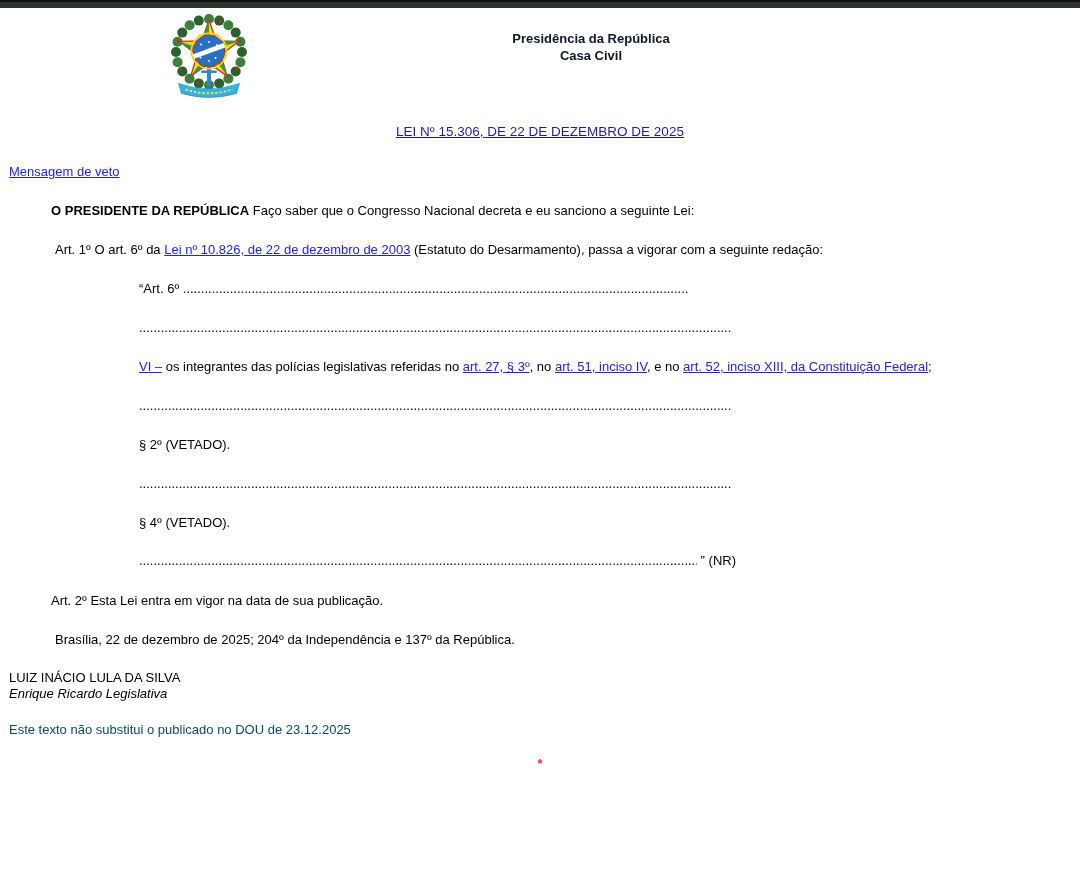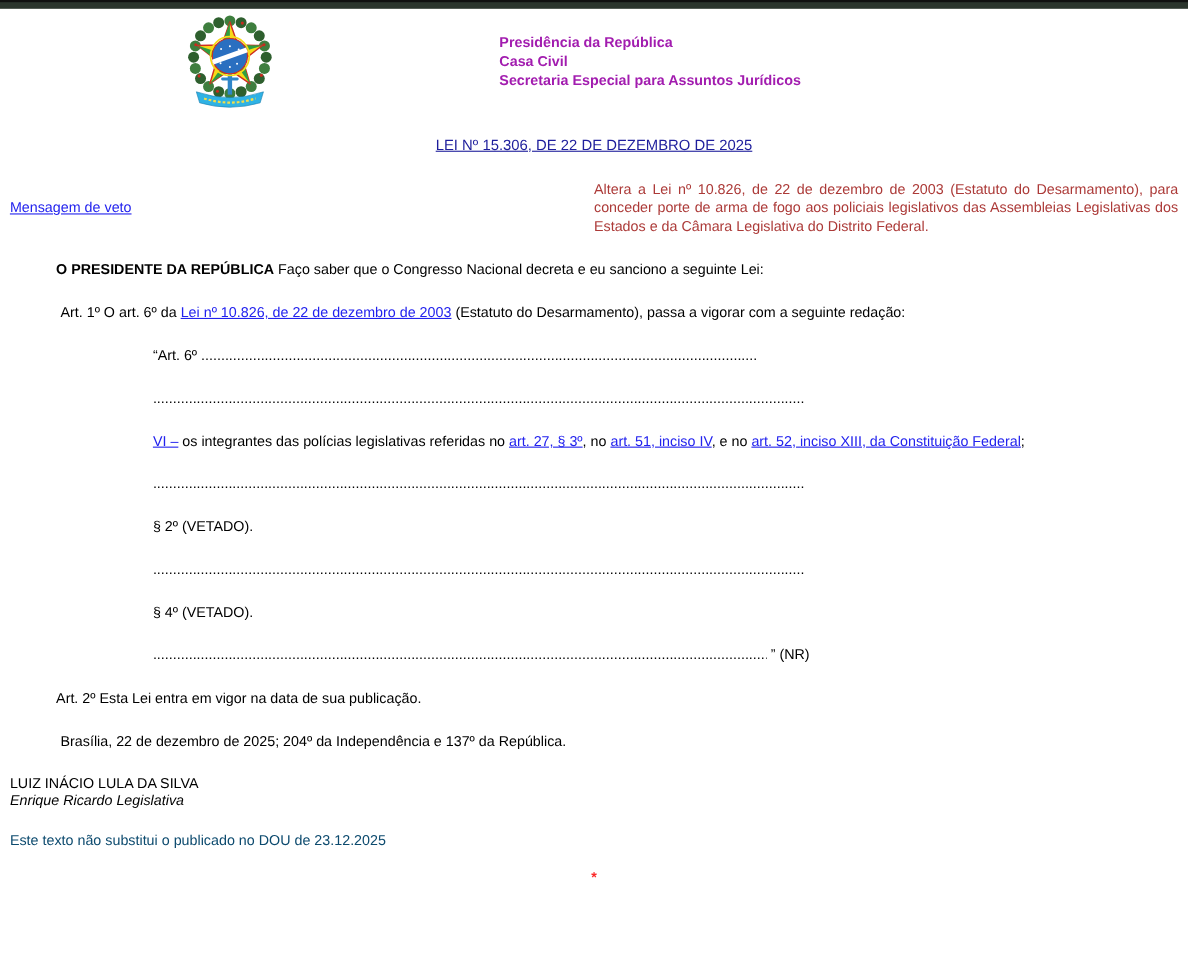--- a/index.html
+++ b/index.html
@@ -6,21 +6,21 @@
   html,body { margin:0; padding:0; }
   body {
     width:1080px; height:872px; overflow:hidden; background:#ffffff;
     font:13px/17px "Liberation Sans", sans-serif; color:#000;
   }
   .topbar { height:8px; background:#2b352d; border-top:2px solid #101010; }
   .header { position:relative; height:102px; }
   .emblem { position:absolute; left:170px; top:2px; width:78px; height:92px; }
   .org {
     position:absolute; left:591px; top:22px; transform:translateX(-50%);
-    text-align:left; font-weight:bold; color:#a21caf; white-space:nowrap;
+    text-align:center; font-weight:bold; color:#0f172a; white-space:nowrap;
   }
   .title {
     margin:13px 0 0; text-align:center; font-weight:normal; font-size:13.5px;
     color:#1e1e9c; text-decoration:underline;
   }
   a.lnk { color:#2222ee; text-decoration:underline; cursor:pointer; }
   .veto-row { display:flex; justify-content:space-between; align-items:center; padding:0 9px; margin-top:23px; }
   .ementa { width:531px; text-align:justify; color:#ac3a38; }
   p { margin:0; }
   .mt21{margin-top:21px} .mt22{margin-top:22px} .mt23{margin-top:23px}
@@ -100,29 +100,27 @@
       </g>
       <g>
         <path d="M 8.5 73.5 Q 39 84 69.5 73.5 L 66.5 83.5 Q 39 91.5 11.5 83.5 Z" fill="#2fb2e4" stroke="#1f84b4" stroke-width="0.6"></path>
         <path d="M 15.5 79.5 Q 39 87 62.5 79.5" fill="none" stroke="#f2de4a" stroke-width="2" stroke-dasharray="2.5 1.8"></path>
       </g>
     </svg>
   </span>
   <div class="org">
     <div>Presidência da República</div>
     <div>Casa Civil</div>
-    <div>Secretaria Especial para Assuntos Jurídicos</div>
   </div>
 </div>
 
 <p class="title">LEI Nº 15.306, DE 22 DE DEZEMBRO DE 2025</p>
 
 <div class="veto-row">
   <a class="lnk">Mensagem de veto</a>
-  <div class="ementa">Altera a Lei nº 10.826, de 22 de dezembro de 2003 (Estatuto do Desarmamento), para conceder porte de arma de fogo aos policiais legislativos das Assembleias Legislativas dos Estados e da Câmara Legislativa do Distrito Federal.</div>
 </div>
 
 <p class="ind42 mt22"><b class="caps">O PRESIDENTE DA REPÚBLICA</b><span> Faço saber que o Congresso Nacional decreta e eu sanciono a seguinte Lei:</span></p>
 
 <p class="art mt22"><span>Art. 1º O art. 6º da </span><a class="lnk">Lei nº 10.826, de 22 de dezembro de 2003</a><span> (Estatuto do Desarmamento), passa a vigorar com a seguinte redação:</span></p>
 
 <p class="ql mt22"><span>“Art. 6º </span><span class="dots-box w506">......................................................................................................................................................................................</span></p>
 
 <p class="ql mt22"><span class="dots-box w592">......................................................................................................................................................................................</span></p>
 

